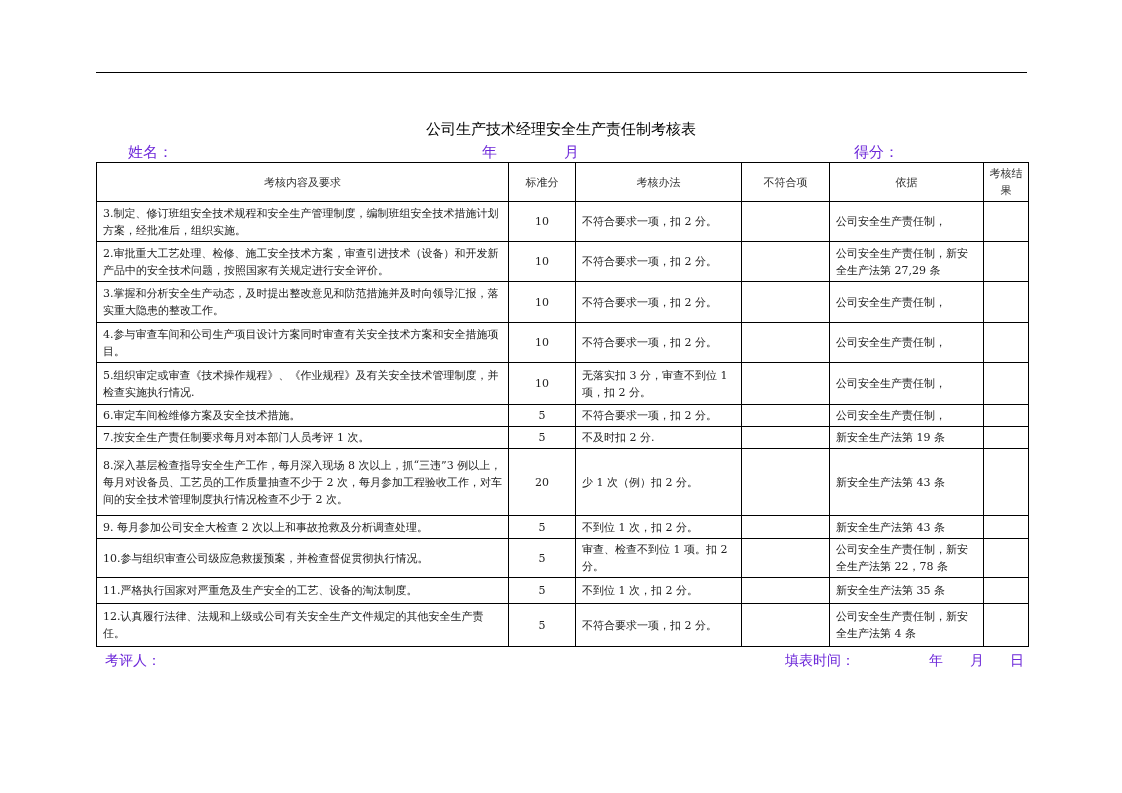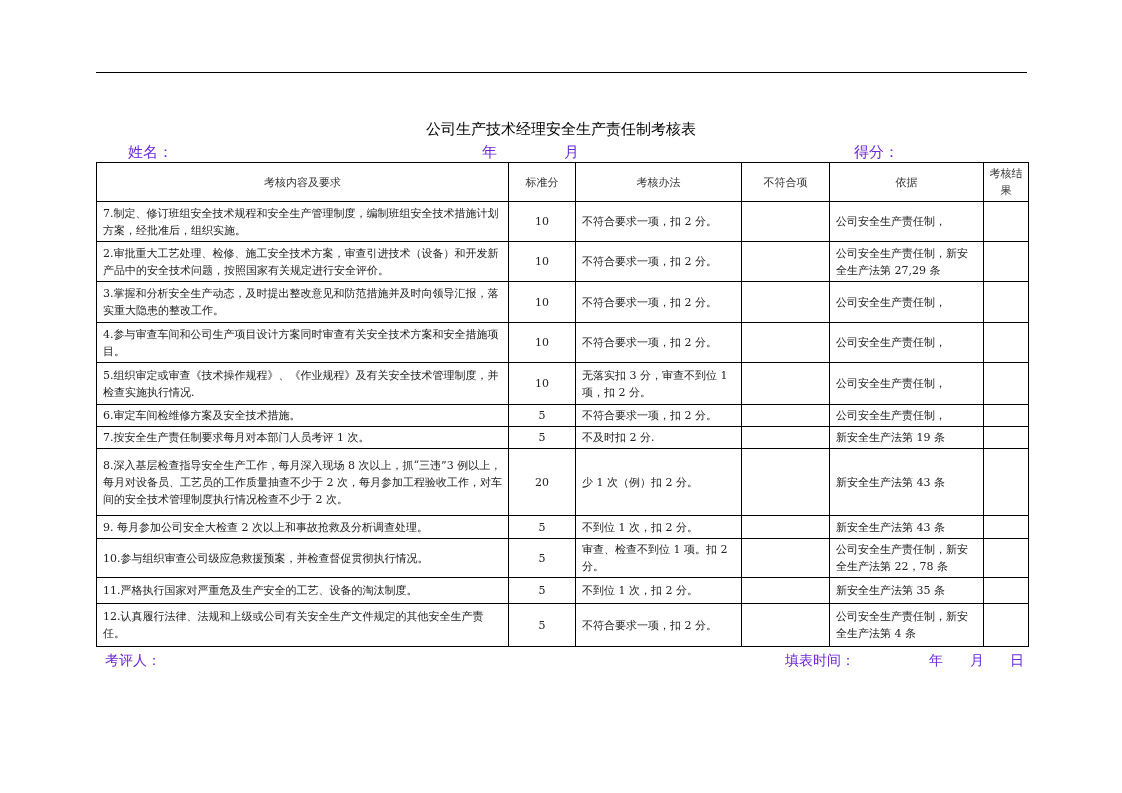--- a/index.html
+++ b/index.html
@@ -62,21 +62,21 @@
       <th>考核内容及要求</th>
       <th>标准分</th>
       <th>考核办法</th>
       <th>不符合项</th>
       <th>依据</th>
       <th style="padding:2px 4px;text-align:center;">考核结果</th>
     </tr>
   </thead>
   <tbody>
     <tr style="height:40px">
-      <td class="c-content">7.制定、修订班组安全技术规程和安全生产管理制度，编制班组安全技术措施计划方案，经批准后，组织实施。</td>
+      <td class="c-content">3.制定、修订班组安全技术规程和安全生产管理制度，编制班组安全技术措施计划方案，经批准后，组织实施。</td>
       <td class="c-std">10</td>
       <td class="c-method">不符合要求一项，扣 2 分。</td>
       <td></td>
       <td class="c-basis">公司安全生产责任制，</td>
       <td></td>
     </tr>
     <tr style="height:40px">
       <td class="c-content">2.审批重大工艺处理、检修、施工安全技术方案，审查引进技术（设备）和开发新产品中的安全技术问题，按照国家有关规定进行安全评价。</td>
       <td class="c-std">10</td>
       <td class="c-method">不符合要求一项，扣 2 分。</td>

